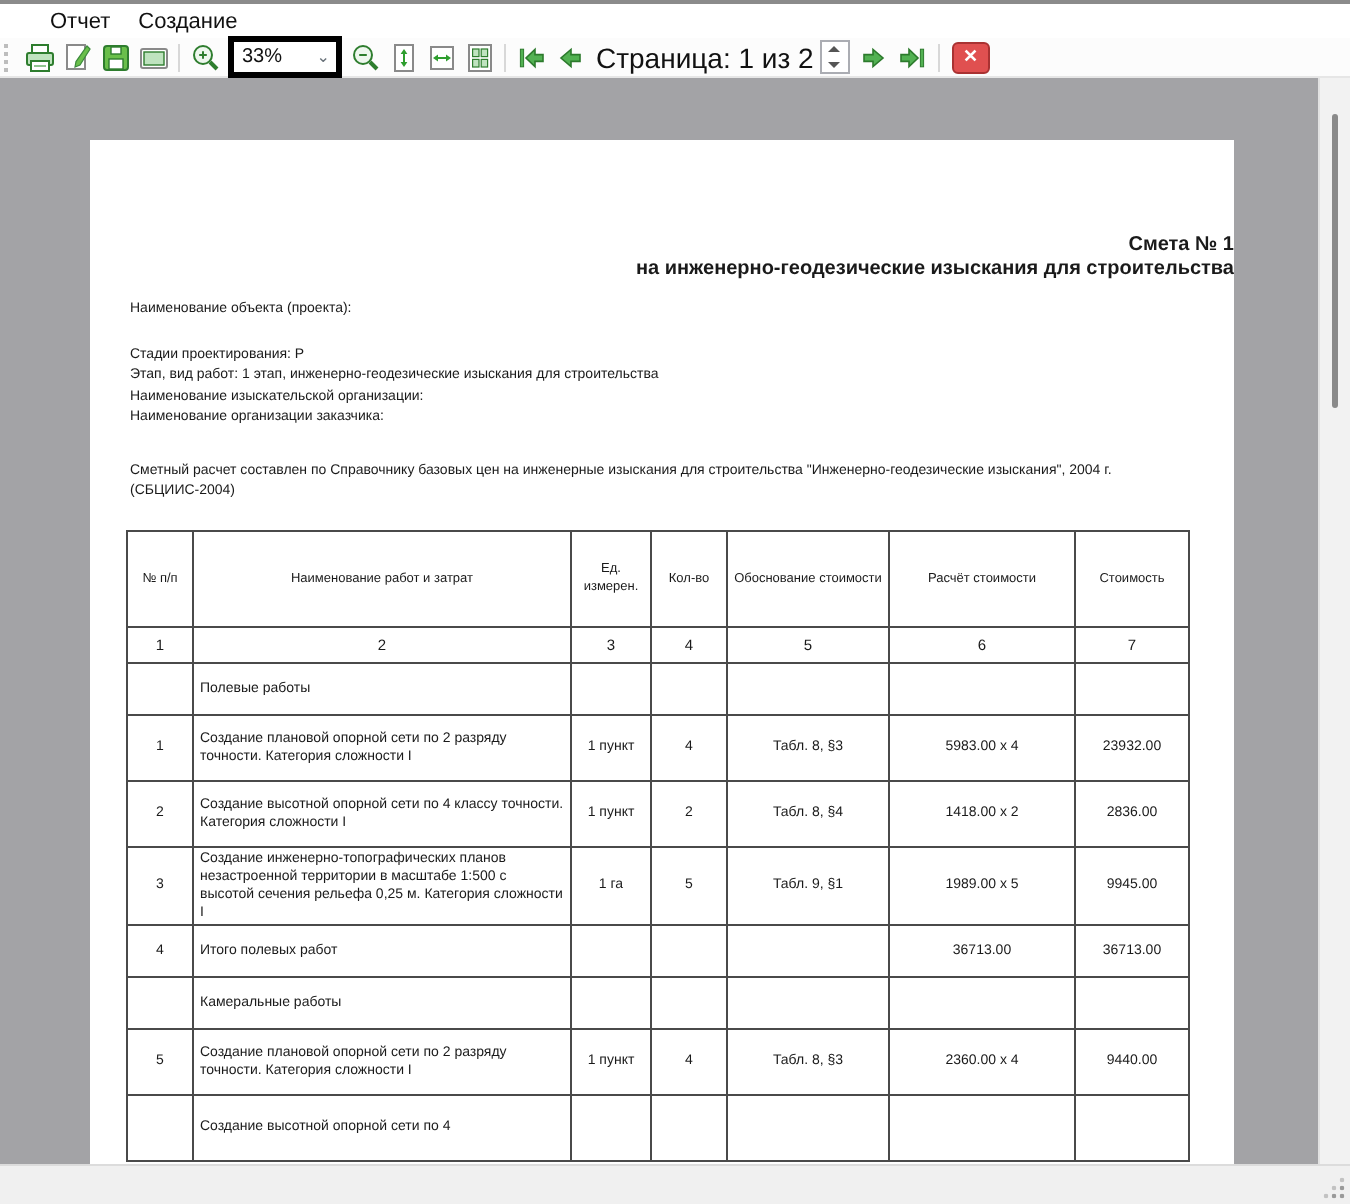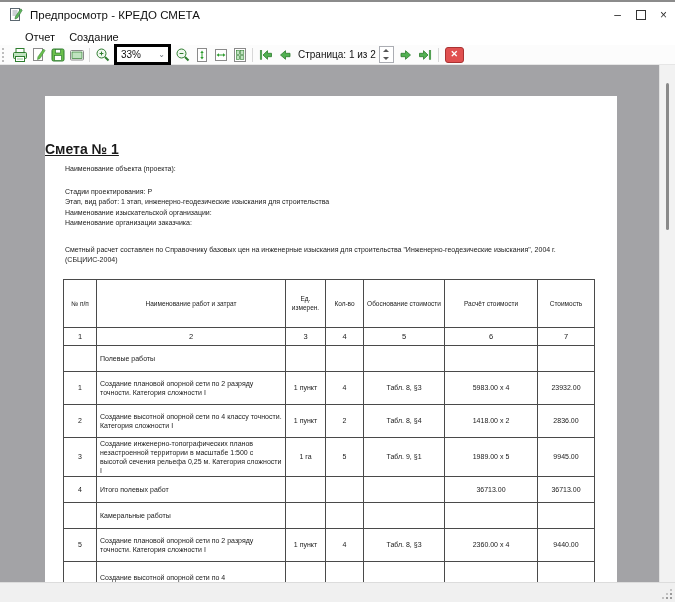--- a/index.html
+++ b/index.html
@@ -18,35 +18,35 @@
   .menubar{height:17px;display:flex;align-items:center;padding-left:2px;font-size:11px;color:#111;background:#fff;flex:0 0 auto;margin-left:16px;}
   .menu-item{padding:1px 7px;}
 
   
   .toolbar{height:19px;display:flex;align-items:center;background:#fcfcfc;border-bottom:1px solid #e6e6e6;padding-left:1px;flex:0 0 auto;}
   .grip{width:3px;height:14px;border-left:2px dotted #bdbdbd;margin:0 3px 0 1px;}
   .tbtn{width:19px;height:19px;display:flex;align-items:center;justify-content:center;}
   .tsep{width:1px;height:14px;background:#d8d8d8;margin:0 3px;}
   .zoom-combo{width:47px;height:15px;border:3px solid #000000;background:#fff;display:flex;align-items:center;justify-content:space-between;font-size:10px;padding-left:4px;margin:0 2px;color:#111;}
   .chevron{color:#6a737b;font-size:8px;padding-right:3px;line-height:1;}
-  .page-label{font-size:10px;margin:0 3px 0 4px;color:#111;white-space:nowrap;}
+  .page-label{font-size:14px;margin:0 3px 0 4px;color:#111;white-space:nowrap;}
   .spinner{width:13px;height:15px;border:1px solid #abadb3;background:#fff;display:flex;flex-direction:column;margin-right:3px;}
   .spin-half{flex:1;display:flex;align-items:center;justify-content:center;}
   .tri-up{width:0;height:0;border-left:3px solid transparent;border-right:3px solid transparent;border-bottom:3px solid #555;}
   .tri-down{width:0;height:0;border-left:3px solid transparent;border-right:3px solid transparent;border-top:3px solid #555;}
   .close-btn{width:17px;height:14px;background:#e05050;border:1px solid #a93232;border-radius:3px;color:#fff;font-size:9px;font-weight:bold;display:flex;align-items:center;justify-content:center;margin-left:3px;line-height:1;}
 
   
   .preview{flex:1 1 auto;position:relative;background:#a3a3a6;overflow:hidden;}
   .page{position:absolute;left:45px;top:31px;width:572px;height:780px;background:#fff;color:#1a1a1a;font-size:7px;line-height:10.5px;}
   .vscroll{position:absolute;right:0;top:0;bottom:0;width:15px;background:#f2f2f2;border-left:1px solid #e2e2e2;}
   .vthumb{position:absolute;left:6px;top:18px;width:3px;height:147px;background:#8a8a8a;border-radius:2px;}
 
   
-  .doc-title{text-align:left;font-weight:bold;font-size:14px;line-height:12px;text-decoration:underline;}
+  .doc-title{text-align:right;font-weight:bold;font-size:10px;line-height:12px;}
   .doc-title1{margin-top:47px;}
   .p-object{margin:9px 0 0 20px;}
   .info-block{margin:12px 0 0 20px;}
   .basis-note{margin:16px 22px 0 20px;}
   table.est{border-collapse:collapse;table-layout:fixed;width:531px;margin:13px 0 0 18px;font-size:7px;line-height:9px;color:#1a1a1a;}
   table.est th,table.est td{border:1px solid #4a4a4a;padding:1px 3px;vertical-align:middle;overflow:hidden;}
   table.est th{font-weight:normal;font-size:6.5px;text-align:center;height:45px;}
   .numrow td{text-align:center;height:15px;font-size:7.5px;}
   td.c-num,td.c-unit,td.c-qty,td.c-basis,td.c-calc,td.c-cost{text-align:center;}
   td.c-name{text-align:left;}
@@ -63,39 +63,20 @@
       radial-gradient(circle at 11px 7px,#9a9a9a 1px,transparent 1.3px),
       radial-gradient(circle at 3px 11px,#c2c2c2 1px,transparent 1.3px),
       radial-gradient(circle at 11px 3px,#c2c2c2 1px,transparent 1.3px),
       radial-gradient(circle at 7px 7px,#c2c2c2 1px,transparent 1.3px);}
 </style>
 </head>
 <body>
 
 <div class="window">
 
-  <div class="titlebar">
-    <span class="title-icon">
-      <svg width="16" height="16" viewBox="0 0 16 16">
-        <rect x="2.5" y="1.5" width="9" height="12" fill="#fff" stroke="#5b6770"></rect>
-        <line x1="4.5" y1="4" x2="9.5" y2="4" stroke="#9aa5ad"></line>
-        <line x1="4.5" y1="6" x2="9.5" y2="6" stroke="#9aa5ad"></line>
-        <line x1="4.5" y1="8" x2="9.5" y2="8" stroke="#9aa5ad"></line>
-        <path d="M14.2 3.2 L12.8 1.8 L7.5 9.5 L7 12 L9.5 11 Z" fill="#5cb85c" stroke="#39753a" stroke-width="0.6"></path>
-      </svg>
-    </span>
-    <span class="title-text">Предпросмотр - КРЕДО СМЕТА</span>
-    <div class="win-controls">
-      <div class="win-btn">–</div>
-      <div class="win-btn">
-          <span class="max-glyph"></span>
-        </div>
-      <div class="win-btn">×</div>
-    </div>
-  </div>
 
   <div class="menubar">
     <div class="menu-item">Отчет</div>
     <div class="menu-item">Создание</div>
   </div>
 
   <div class="toolbar">
     <div class="grip"></div>
 
     <div class="tbtn">
@@ -214,20 +195,21 @@
     <div class="tsep"></div>
 
     <div class="close-btn">
       <span>✕</span>
     </div>
   </div>
 
   <div class="preview">
     <div class="page">
       <div class="doc-title doc-title1">Смета № 1</div>
+      <div class="doc-title">на инженерно-геодезические изыскания для строительства</div>
       <div class="p-object">Наименование объекта (проекта):</div>
       <div class="info-block">
         <div>Стадии проектирования: Р</div>
         <div>Этап, вид работ: 1 этап, инженерно-геодезические изыскания для строительства</div>
         <div>Наименование изыскательской организации:</div>
         <div>Наименование организации заказчика:</div>
       </div>
       <div class="basis-note">Сметный расчет составлен по Справочнику базовых цен на инженерные изыскания для строительства "Инженерно-геодезические изыскания", 2004 г. (СБЦИИС-2004)</div>
 
       <table class="est">

